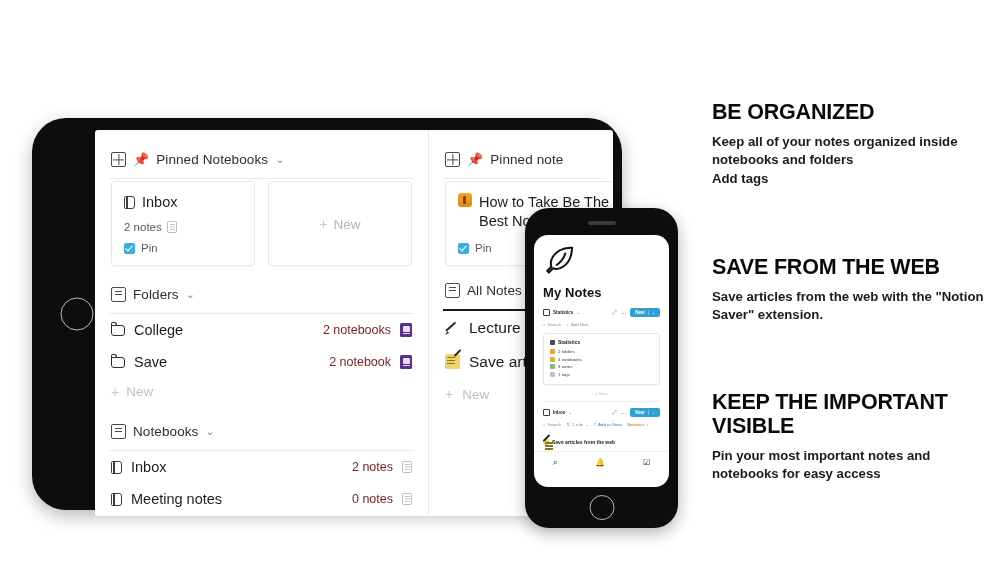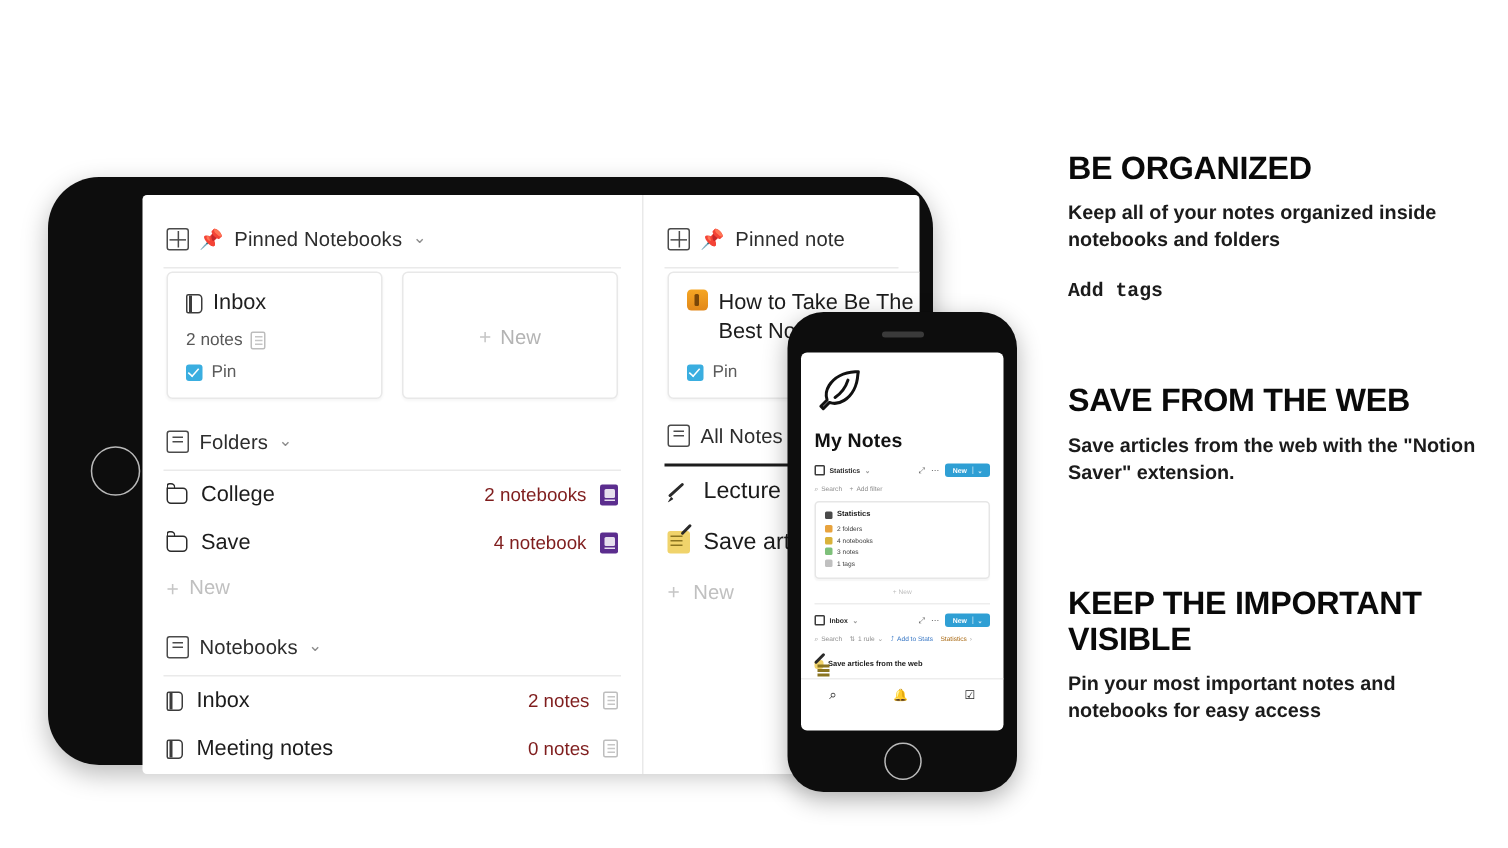--- a/index.html
+++ b/index.html
@@ -97,21 +97,21 @@
   .rrow{display:flex;align-items:center;gap:9px;padding:8px 2px;font-size:15.5px;color:#1c1c1c;white-space:nowrap;}
 
   
   .phone{
     position:absolute;left:525px;top:208px;width:153px;height:320px;
     background:#0d0d0d;border-radius:24px;box-shadow:0 5px 16px rgba(0,0,0,.3);
   }
   .phone-speaker{position:absolute;left:50%;top:13px;transform:translateX(-50%);width:28px;height:4px;background:#3a3a3a;border-radius:3px;}
   .phone-home{position:absolute;left:50%;bottom:8px;transform:translateX(-50%);width:23px;height:23px;border:1.4px solid #b9b9b9;border-radius:50%;}
   .phone-screen{
-    position:absolute;left:9px;top:27px;right:9px;bottom:41px;background:#fff;border-radius:4px;overflow:hidden;
+    position:absolute;left:9px;top:27px;right:9px;bottom:41px;background:#fff;border-radius:14px;overflow:hidden;
     padding:0 7px;box-sizing:border-box;
   }
   .feather{margin:8px 0 4px 2px;}
   .ph-title{font-size:13px;font-weight:bold;color:#111;margin:4px 0 8px 2px;letter-spacing:.1px;}
   .ph-barrow{display:flex;align-items:center;gap:4px;padding:0 2px 5px 2px;}
   .ph-db{display:flex;align-items:center;gap:3px;font-size:4.6px;font-weight:bold;color:#2b2b2b;}
   .ph-dbico{width:5px;height:5px;border:.8px solid #3a3a3a;border-radius:1px;flex:0 0 5px;}
   .ph-chev{font-size:4.5px;color:#9a9a9a;}
   .ph-sp{flex:1 1 auto;}
   .ph-ico{font-size:5.5px;color:#5a5a5a;}
@@ -128,21 +128,21 @@
   .ph-newrow{text-align:center;font-size:4.4px;color:#bdbdbd;padding:6px 0 5px 0;}
   .ph-sep{height:1px;background:#ededed;margin:0 2px;}
   .ph-saverow{font-size:5px;font-weight:bold;color:#1b1b1b;display:flex;align-items:center;gap:3px;padding:6px 2px 6px 2px;}
   .ph-tabbar{display:flex;justify-content:space-around;align-items:center;border-top:1px solid #ededed;padding:5px 0 3px 0;margin:0 -7px;}
 
   
   .copy{position:absolute;left:712px;top:0;width:285px;height:565px;}
   .blk{position:absolute;left:0;width:285px;}
   .blk h2{margin:0 0 9px 0;font-size:21.5px;font-weight:bold;color:#0a0a0a;letter-spacing:-.2px;line-height:1.12;}
   .blk p{margin:0;font-size:13.2px;font-weight:bold;color:#1b1b1b;line-height:1.38;}
-  .blk p + p{margin-top:15px;font-family:Liberation Mono, monospace;}
+  .blk p + p{}
   .b1{top:100px;}
   .b2{top:255px;}
   .b3{top:390px;}
 </style>
 </head>
 <body>
 
 <div class="stage">
 
   <div class="tablet">
@@ -191,21 +191,21 @@
           <span class="ico-folder"></span>
           <span>College</span>
           <span class="sp"></span>
           <span class="cnt">2 notebooks</span>
           <span class="purple-badge"></span>
         </div>
         <div class="row">
           <span class="ico-folder"></span>
           <span>Save</span>
           <span class="sp"></span>
-          <span class="cnt">4 notebook</span>
+          <span class="cnt">2 notebook</span>
           <span class="purple-badge"></span>
         </div>
         <div class="row newrow">
           <span class="plus">+</span>
           <span>New</span>
         </div>
 
         <div class="sec-head tight">
           <span class="ico-list"></span>
           <span class="sec-title">Notebooks</span>

